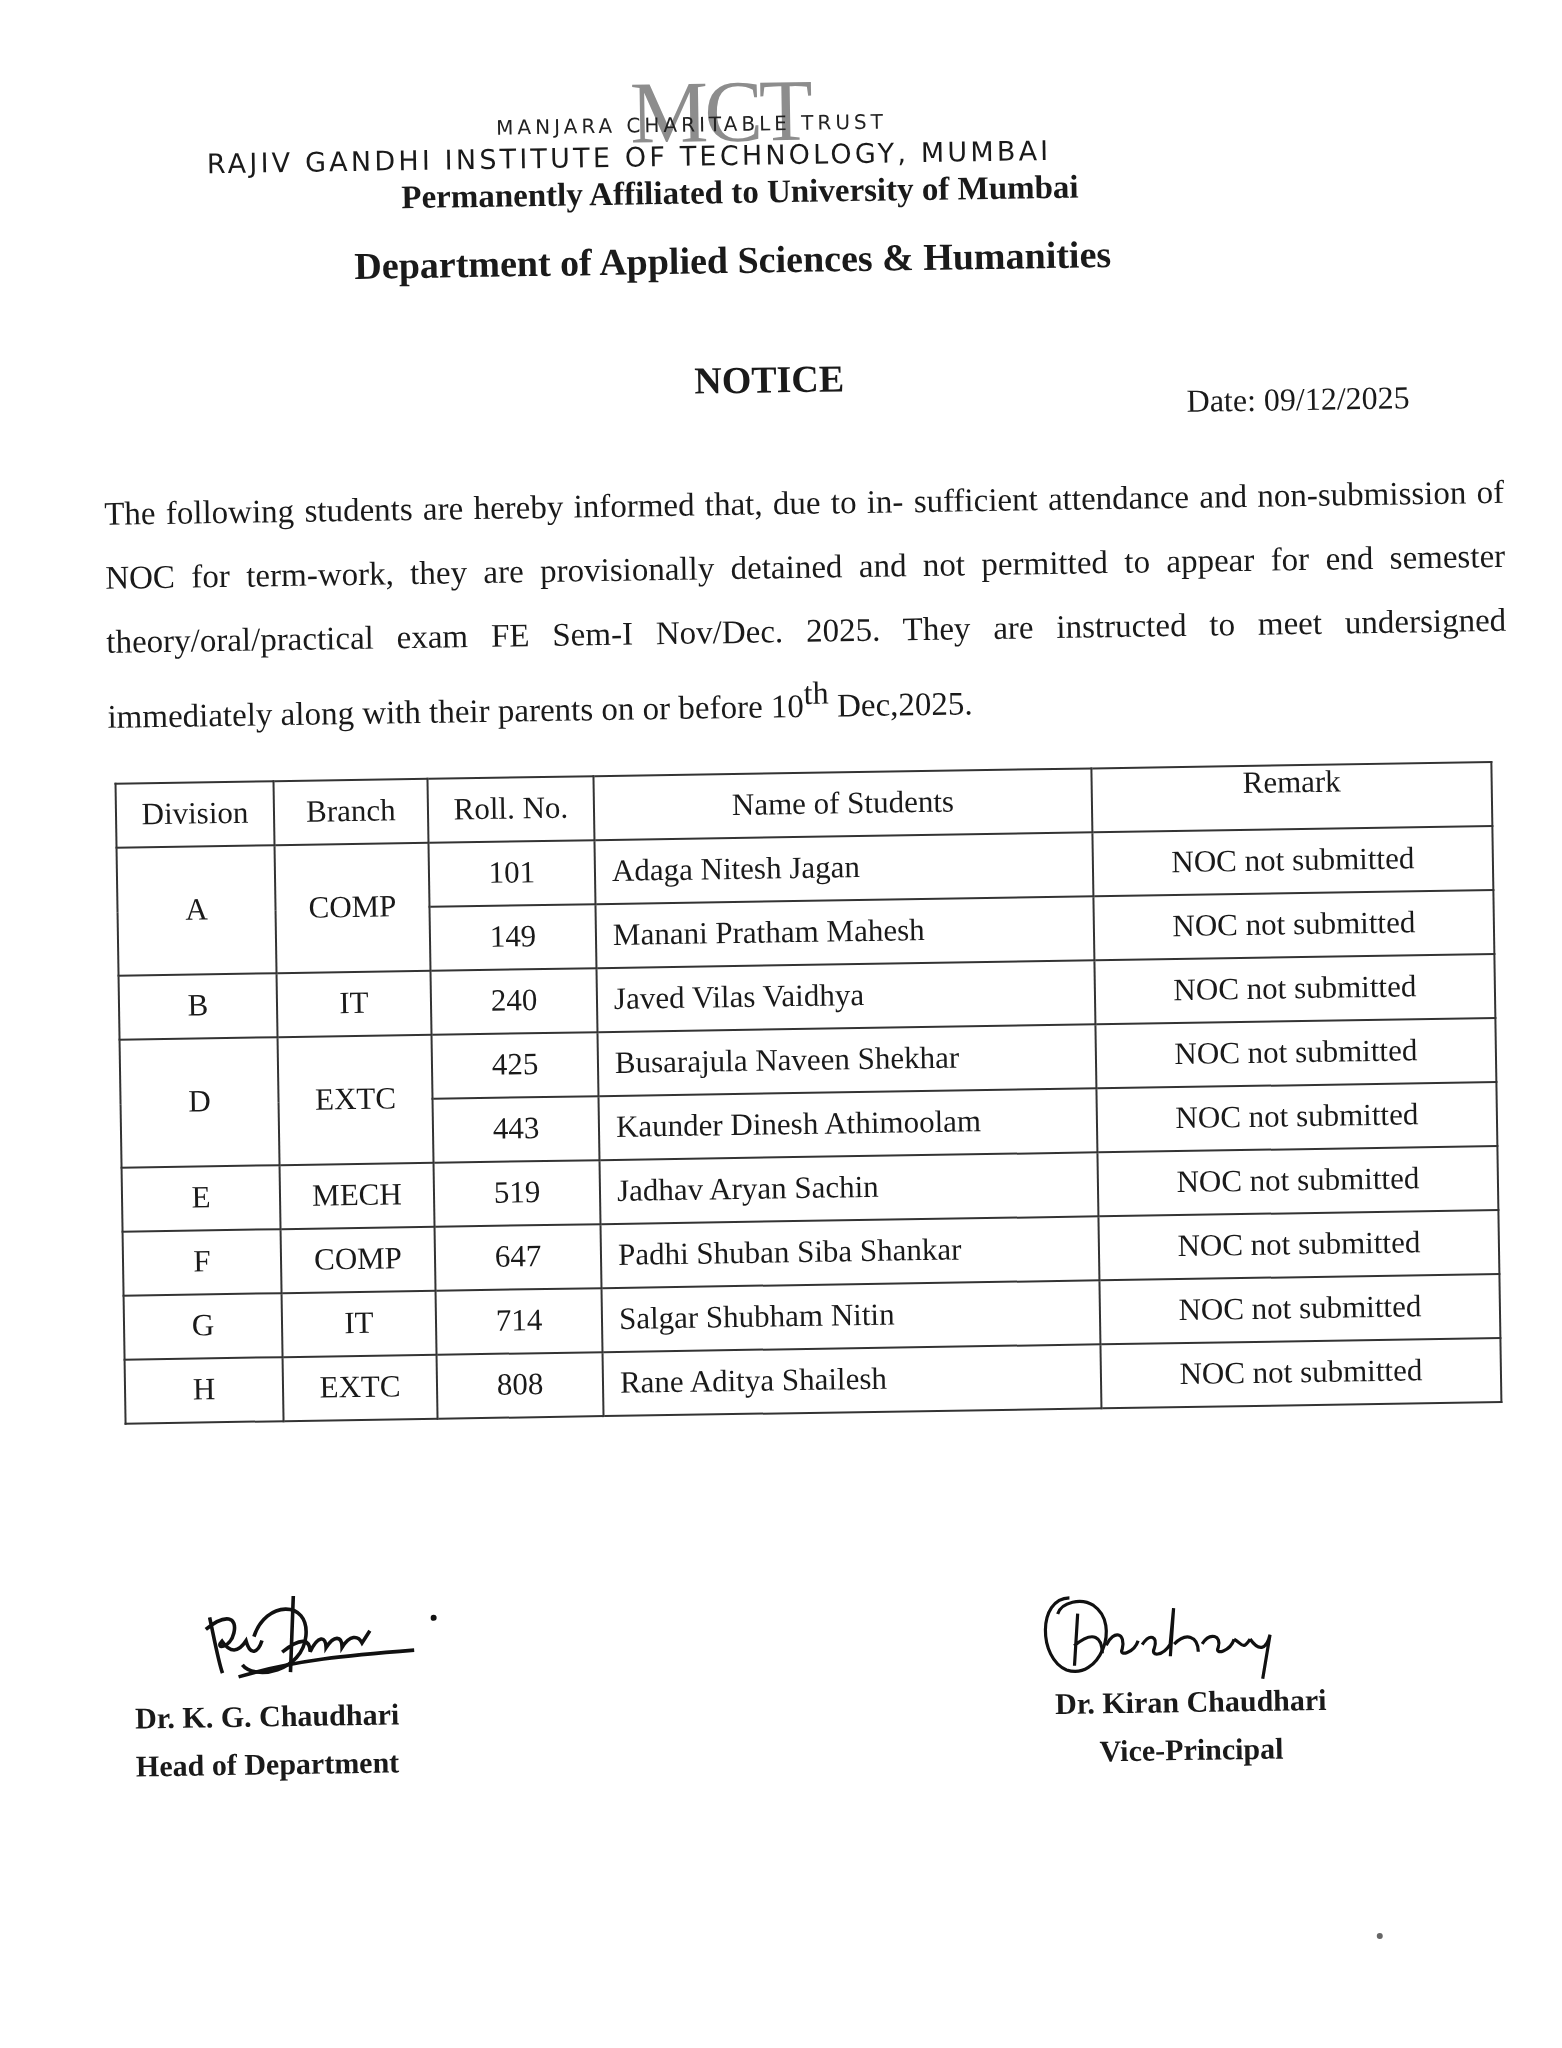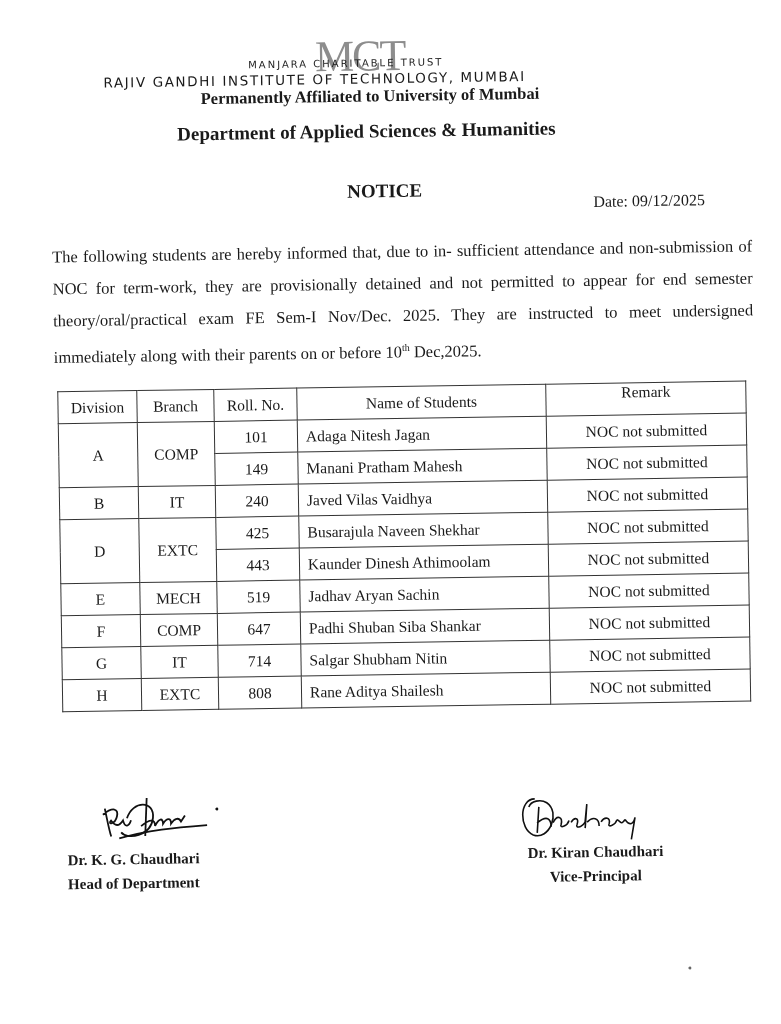--- a/index.html
+++ b/index.html
@@ -6,21 +6,21 @@
   body { width: 781px; height: 1024px; position: relative; overflow: hidden; color: #1a1a1a; font-family: "Liberation Serif", serif; }
   .page { position: absolute; left: 0; top: 0; width: 781px; height: 1024px; transform: rotate(-0.9deg); transform-origin: 400px 500px; }
   .logo { position: absolute; left: 322px; top: 34px; font-family: "Liberation Serif", serif; font-size: 44px; color: #7a7a7a; letter-spacing: -2px; line-height: 1; opacity: 0.85; }
   .trust { position: absolute; left: 255px; top: 57px; font-family: "DejaVu Sans", sans-serif; font-size: 10px; letter-spacing: 2px; color: #222; }
   .inst { position: absolute; left: 110px; top: 70px; font-family: "DejaVu Sans", sans-serif; font-size: 13.5px; letter-spacing: 1.6px; color: #1a1a1a; white-space: nowrap; }
   .affil { position: absolute; left: 207px; top: 86px; font-size: 16.5px; font-weight: bold; white-space: nowrap; }
   .dept { position: absolute; left: 183px; top: 120px; font-size: 19px; font-weight: bold; white-space: nowrap; }
   .notice { position: absolute; left: 352px; top: 180px; font-size: 19px; font-weight: bold; }
   .date { position: absolute; left: 598px; top: 196px; font-size: 16px; }
   .para { position: absolute; left: 56px; top: 236px; width: 700px; font-size: 16.5px; line-height: 32px; text-align: justify; }
-  .para sup { font-size: 10px; }
+  .para sup { font-size: 16px; }
   table.students { position: absolute; left: 59px; top: 386px; width: 689px; border-collapse: collapse; font-size: 15.5px; }
   table.students th, table.students td { border: 1.3px solid #333; padding: 0 6px; height: 31px; text-align: center; font-weight: normal; }
   table.students td.name { text-align: left; padding-left: 8px; }
   table.students th.hdr-remark { vertical-align: top; }
   .sig { position: absolute; font-size: 15px; font-weight: bold; white-space: nowrap; line-height: 24px; }
   .sig-left { left: 62px; top: 843px; }
   .sig-right { left: 522px; top: 843px; text-align: center; }
   .signature { position: absolute; }
   .dot { position: absolute; left: 681px; top: 971px; width: 3px; height: 3px; border-radius: 50%; background: #666; }
 </style>

